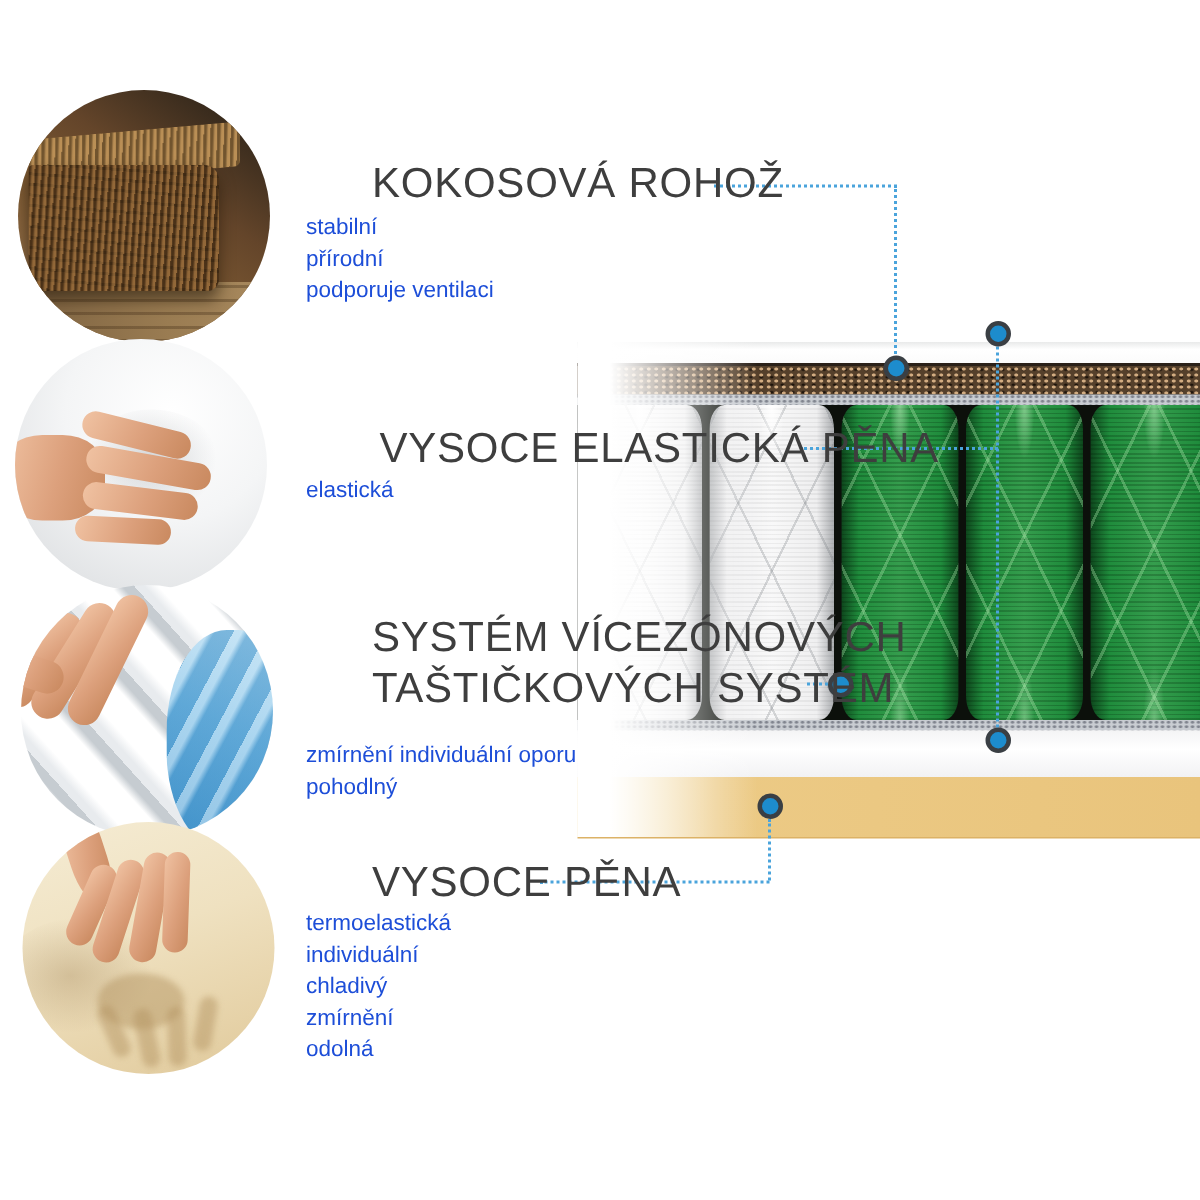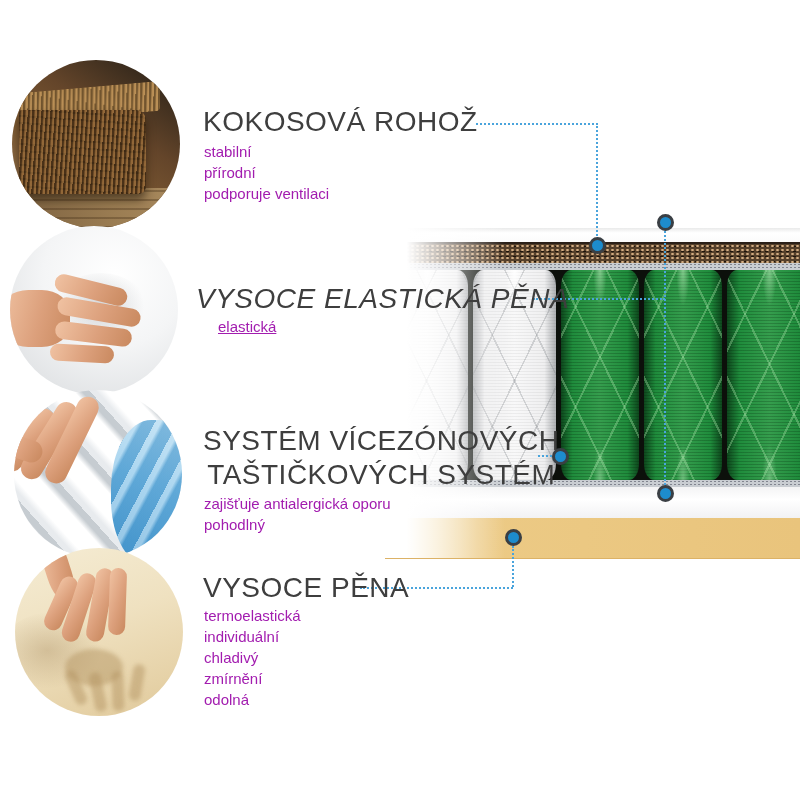--- a/index.html
+++ b/index.html
@@ -32,22 +32,22 @@
      background:repeating-linear-gradient(118deg,rgba(255,255,255,.4) 0 5px,rgba(47,124,181,.30) 9px 20px),
                 linear-gradient(205deg,#abd8f1 0%,#74bbe6 45%,#4d9fd5 90%);}
   
   .c4{left:15px;top:548px;background:linear-gradient(160deg,#f5ecd4 0%,#efe1c0 45%,#e6d2a8 80%,#dfc89a 100%);}
   .c4 .foam-shadow{left:-8%;top:38%;width:60%;height:46%;border-radius:50%;
      background:radial-gradient(ellipse at 45% 50%,rgba(160,130,85,.35) 0%,rgba(160,130,85,0) 70%);}
   .imprint{position:absolute;background:rgba(178,146,96,.48);filter:blur(2px);border-radius:10px;}
   
   .finger{position:absolute;border-radius:14px;background:linear-gradient(105deg,#f0c2a2 0%,#dca07c 55%,#c9895f 100%);}
   
-  .sec-title{position:absolute;font-size:28px;letter-spacing:.5px;color:#3e3e3e;white-space:nowrap;}
-  .sec-sub{position:absolute;font-size:15px;line-height:21px;color:#a21caf;}
+  .sec-title{position:absolute;font-size:28px;letter-spacing:.5px;color:#3e3e3e;white-space:nowrap;margin-left:45px;}
+  .sec-sub{position:absolute;font-size:15px;line-height:21px;color:#1d4ed8;}
   .sec-sub div{white-space:nowrap;}
   .two-line{line-height:34px;}
   
   #mattress{position:absolute;left:385px;top:228px;width:415px;height:330px;}
   .layer{position:absolute;left:0;width:100%;}
   .top-cover{top:0;height:14px;background:linear-gradient(180deg,#e9eaea 0%,#ffffff 35%,#fbfbfb 100%);}
   .coconut{top:14px;height:19px;
      background:radial-gradient(rgba(225,185,140,.9) 1px,rgba(0,0,0,0) 1.6px),
                 radial-gradient(rgba(20,12,6,.85) 1px,rgba(0,0,0,0) 1.5px),#55402b;
      background-size:5px 4px,7px 5px;border-top:2px solid #2b2119;border-bottom:2px solid #23242a;}
@@ -153,31 +153,31 @@
   <div class="dotline-v" style="left:512px;top:546px;height:41px;"></div>
   <div class="node-dot" style="left:505px;top:529px;"></div>
 
   <div class="sec-title" style="left:203px;top:106px;">KOKOSOVÁ ROHOŽ</div>
   <div class="sec-sub" style="left:204px;top:141px;">
     <div>stabilní</div>
     <div>přírodní</div>
     <div>podporuje ventilaci</div>
   </div>
 
-  <div class="sec-title" style="left:196px;top:283px;font-style:italic;">VYSOCE ELASTICKÁ PĚNA</div>
-  <div class="sec-sub" style="left:218px;top:316px;text-decoration:underline;">
+  <div class="sec-title" style="left:208px;top:283px;">VYSOCE ELASTICKÁ PĚNA</div>
+  <div class="sec-sub" style="left:204px;top:316px;">
     <div>elastická</div>
   </div>
 
-  <div class="sec-title two-line" style="left:203px;top:424px;text-align:center;">
+  <div class="sec-title two-line" style="left:203px;top:408px;">
     <div>SYSTÉM VÍCEZÓNOVÝCH</div>
     <div>TAŠTIČKOVÝCH SYSTÉM</div>
   </div>
   <div class="sec-sub" style="left:204px;top:493px;">
-    <div>zajišťuje antialergická oporu</div>
+    <div>zmírnění individuální oporu</div>
     <div>pohodlný</div>
   </div>
 
   <div class="sec-title" style="left:203px;top:572px;">VYSOCE PĚNA</div>
   <div class="sec-sub" style="left:204px;top:605px;">
     <div>termoelastická</div>
     <div>individuální</div>
     <div>chladivý</div>
     <div>zmírnění</div>
     <div>odolná</div>

